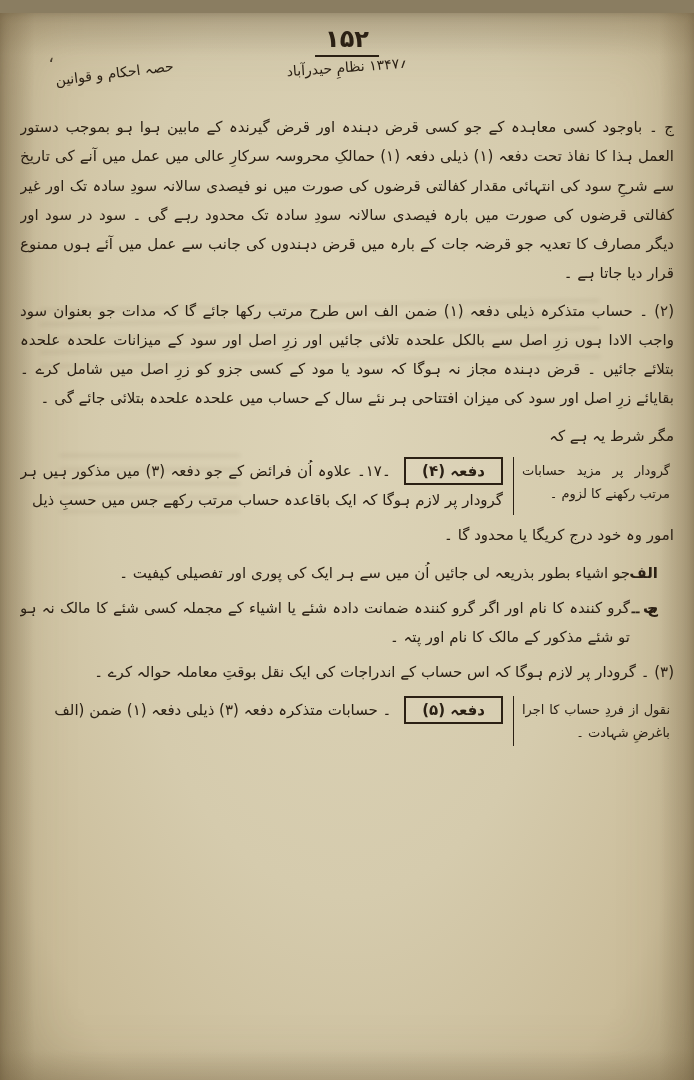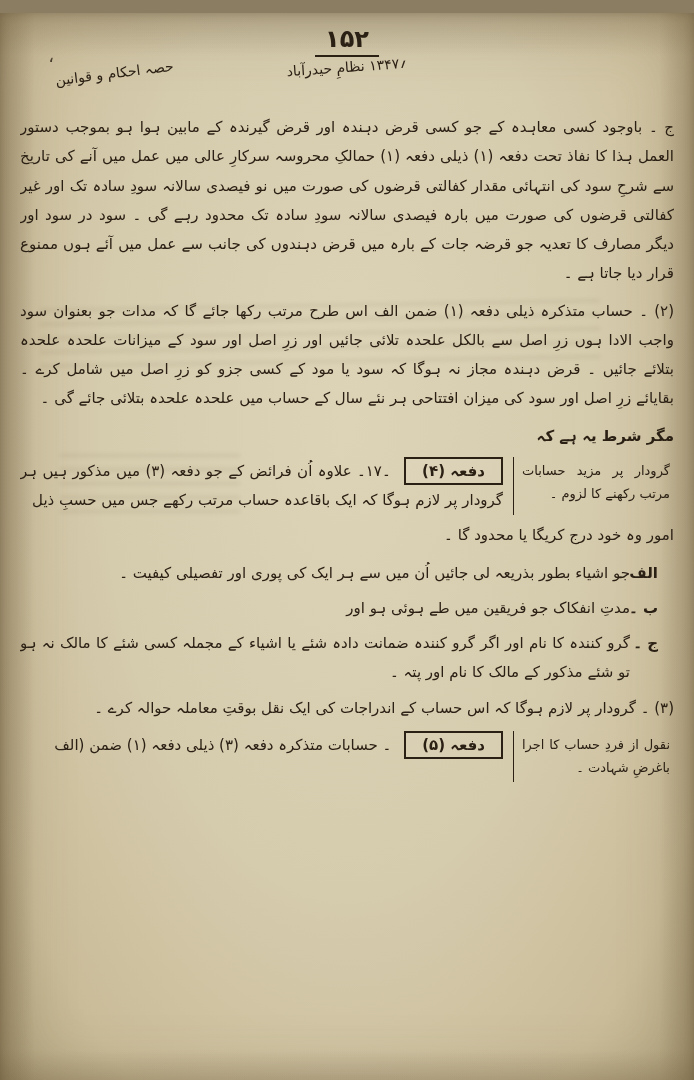--- a/index.html
+++ b/index.html
@@ -43,21 +43,21 @@
   }
 
   
   .content{
     position:absolute; top:100px; right:20px; left:20px; bottom:14px;
     font-size:15px; line-height:1.95;
     text-align:justify; text-align-last:right;
     overflow:hidden;
   }
   .para{margin:0 0 8px 0;}
-  .proviso-heading{margin:2px 0 6px 0; font-weight:bold; text-align:right;}
+  .proviso-heading{margin:2px 0 6px 0; font-weight:normal; text-align:right;}
 
   .hang{position:relative; padding-right:44px; margin:0 0 6px 0;}
   .hang .lbl{position:absolute; right:16px; top:0; font-weight:bold;}
 
   .margin-block{display:flex; align-items:stretch; margin:4px 0 6px 0;}
   .margin-note{
     flex:0 0 148px; font-size:13px; line-height:1.8;
     border-left:1.6px solid #2b2014;
     padding:2px 4px 2px 8px; text-align-last:right;
   }
@@ -100,21 +100,20 @@
 
     <p class="para">امور وہ خود درج کریگا یا محدود گا ۔</p>
 
     <div class="hang">
       <span class="lbl">الف ۔</span>
       <span>جو اشیاء بطور بذریعہ لی جائیں اُن میں سے ہر ایک کی پوری اور تفصیلی کیفیت ۔</span>
     </div>
 
     <div class="hang">
       <span class="lbl">ب ۔</span>
-      <span>مدتِ انفکاک جو فریقین میں طے ہوئی ہو اور</span>
     </div>
 
     <div class="hang">
       <span class="lbl">ج ۔</span>
       <span>گرو کنندہ کا نام اور اگر گرو کنندہ ضمانت دادہ شئے یا اشیاء کے مجملہ کسی شئے کا مالک نہ ہو تو شئے مذکور کے مالک کا نام اور پتہ ۔</span>
     </div>
 
     <p class="para">(۳) ۔ گرودار پر لازم ہوگا کہ اس حساب کے اندراجات کی ایک نقل بوقتِ معاملہ حوالہ کرے ۔</p>
 
     <div class="margin-block">

